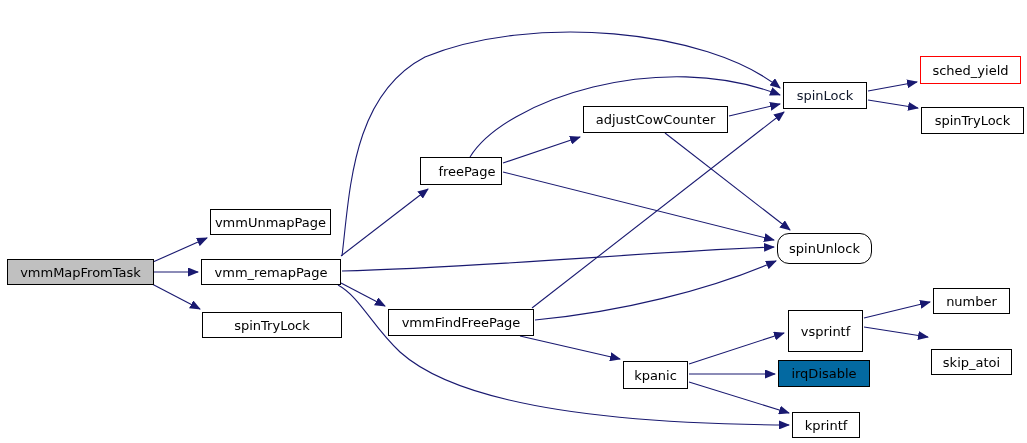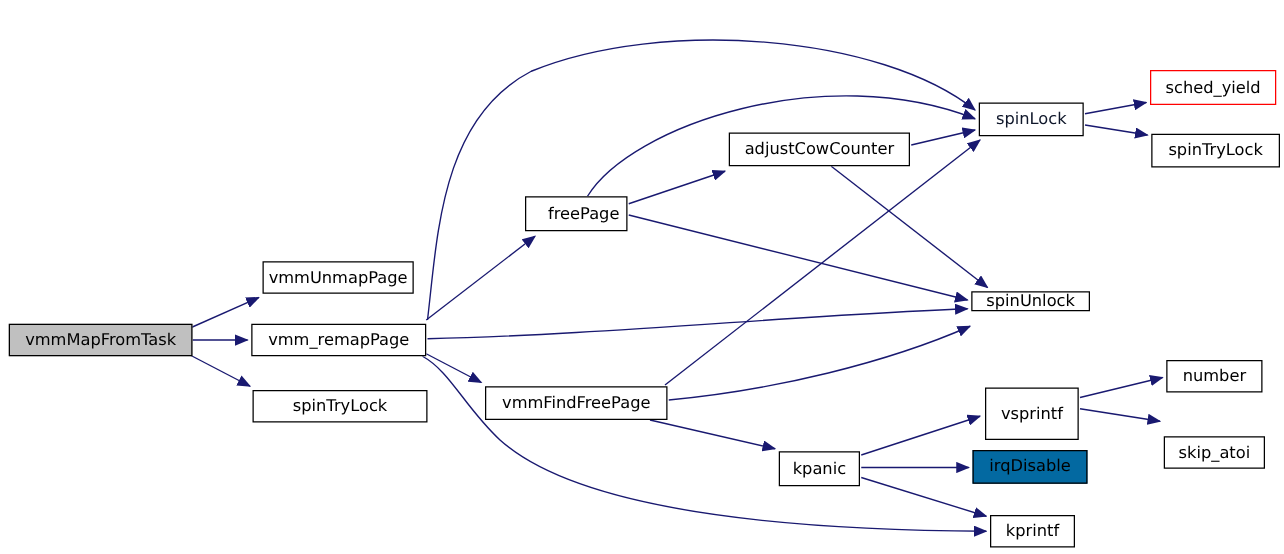--- a/index.html
+++ b/index.html
@@ -104,21 +104,21 @@
       </div>
       <div class="node" style="left: 783px; top: 82px; width: 84px; height: 27px; background: rgb(255, 255, 255); border-color: rgb(0, 0, 0); color: #0f172a;">
         <span>spinLock</span>
       </div>
       <div class="node" style="left: 920px; top: 56px; width: 101px; height: 28px; background: rgb(255, 255, 255); border-color: rgb(255, 0, 0); color: rgb(0, 0, 0);">
         <span>sched_yield</span>
       </div>
       <div class="node" style="left: 921px; top: 107px; width: 103px; height: 27px; background: rgb(255, 255, 255); border-color: rgb(0, 0, 0); color: rgb(0, 0, 0);">
         <span>spinTryLock</span>
       </div>
-      <div class="node" style="left: 777px; top: 233px; width: 95px; height: 16px; background: rgb(255, 255, 255); border-color: rgb(0, 0, 0); color: rgb(0, 0, 0);">
+      <div class="node" style="left: 777px; top: 233px; width: 95px; height: 31px; background: rgb(255, 255, 255); border-color: rgb(0, 0, 0); color: rgb(0, 0, 0); border-radius: 12px;">
         <span>spinUnlock</span>
       </div>
       <div class="node" style="left: 788px; top: 310px; width: 75px; height: 42px; background: rgb(255, 255, 255); border-color: rgb(0, 0, 0); color: rgb(0, 0, 0);">
         <span>vsprintf</span>
       </div>
       <div class="node" style="left: 933px; top: 288px; width: 77px; height: 26px; background: rgb(255, 255, 255); border-color: rgb(0, 0, 0); color: rgb(0, 0, 0);">
         <span>number</span>
       </div>
       <div class="node" style="left: 931px; top: 349px; width: 81px; height: 26px; background: rgb(255, 255, 255); border-color: rgb(0, 0, 0); color: rgb(0, 0, 0);">
         <span>skip_atoi</span>

